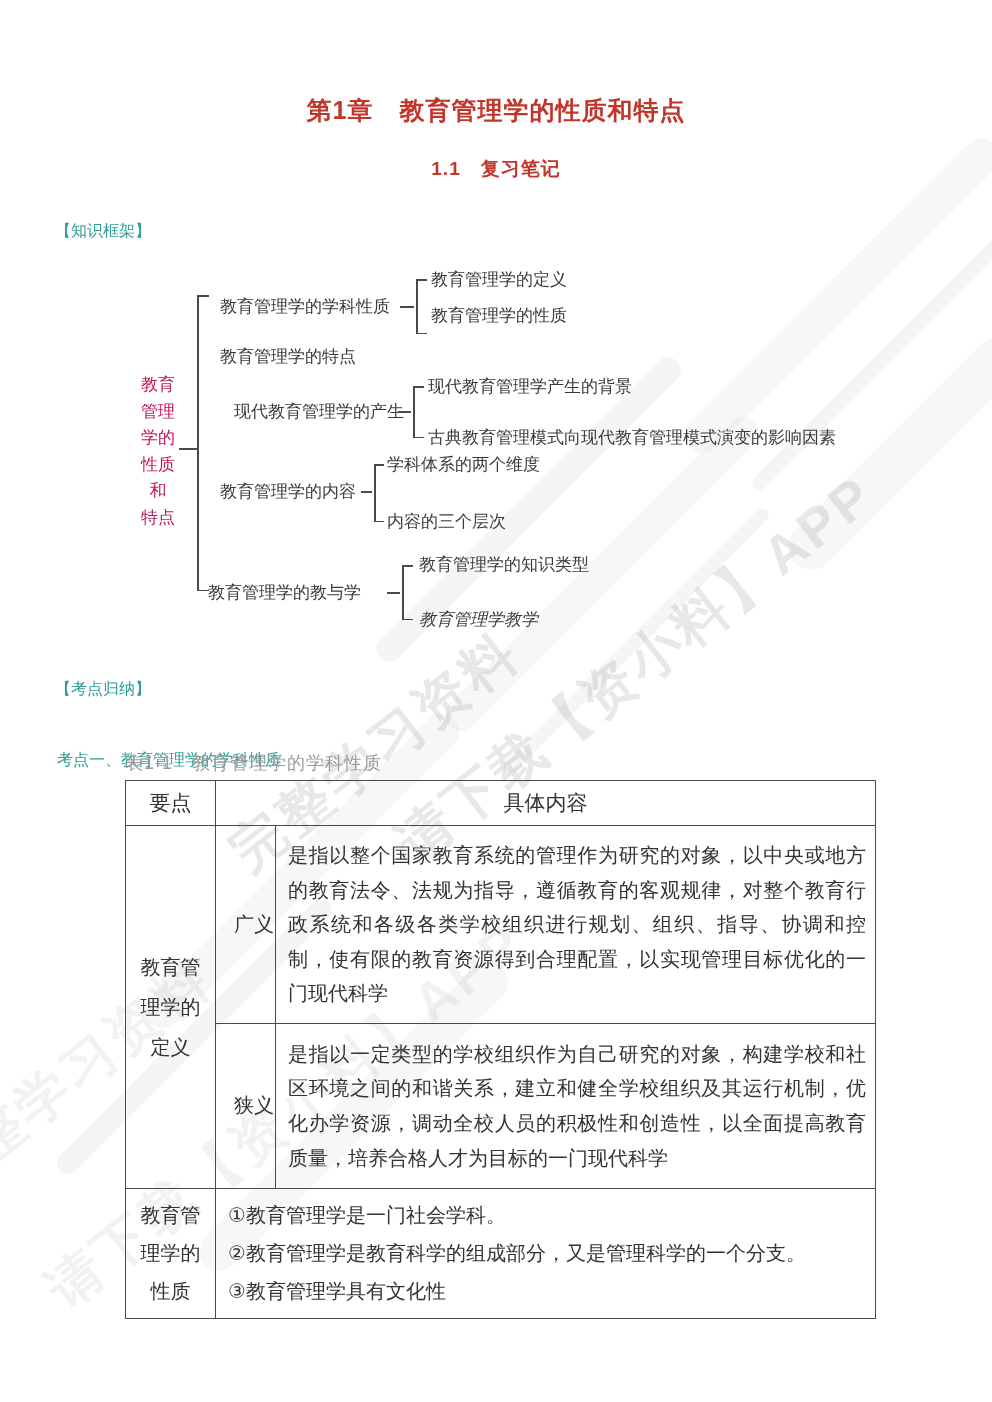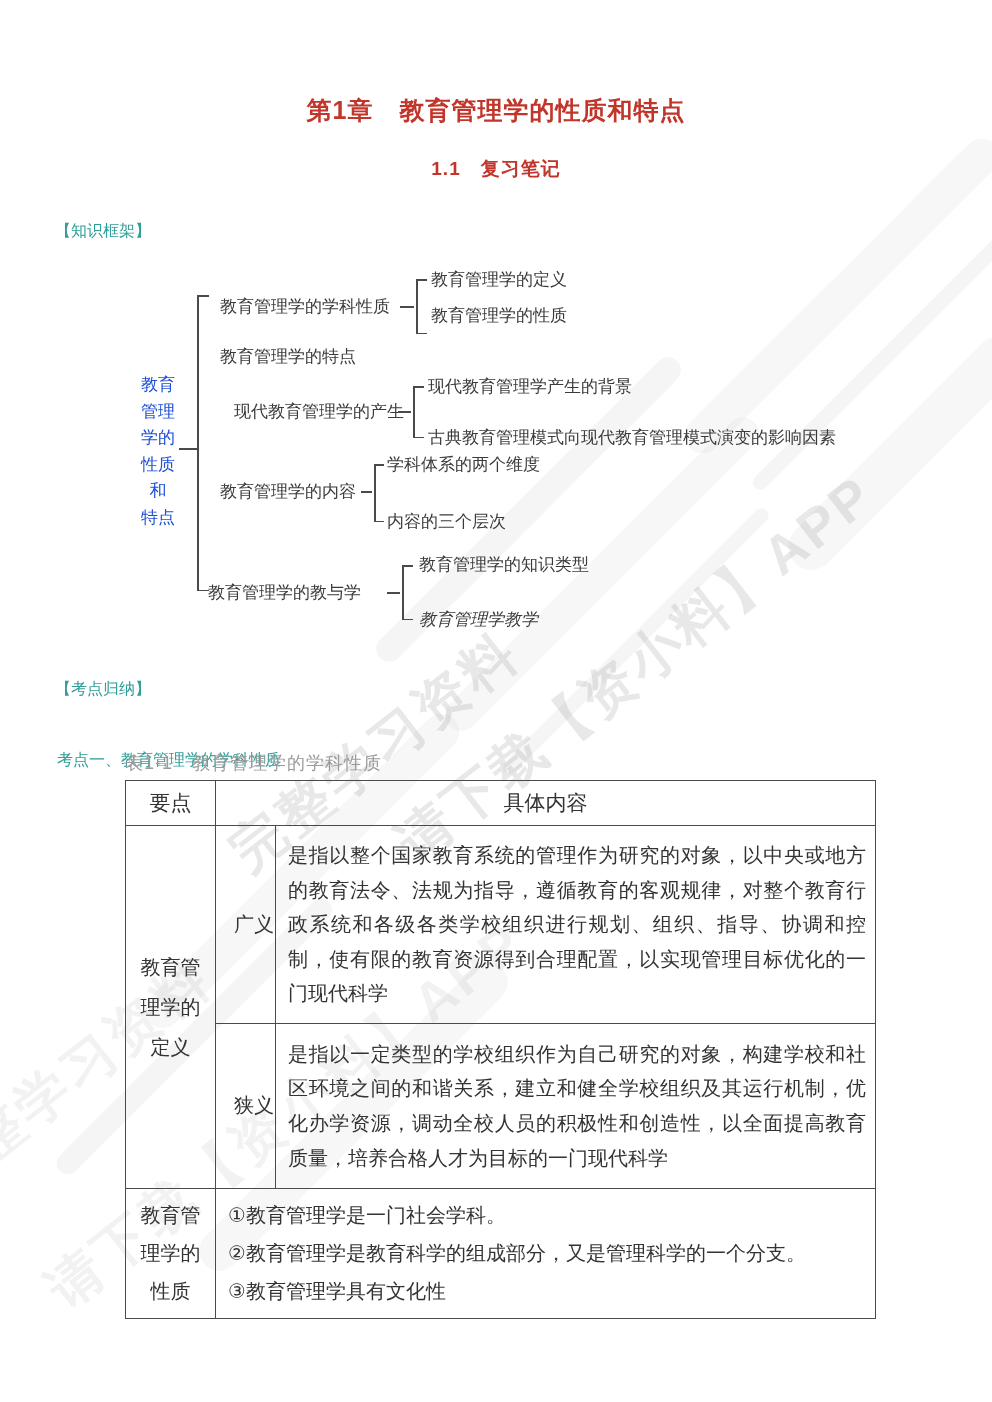--- a/index.html
+++ b/index.html
@@ -16,21 +16,21 @@
   
   .chapter-title{position:absolute;left:0;top:94px;width:100%;text-align:center;
                  font-size:25px;font-weight:bold;letter-spacing:1px;}
   .section-title{position:absolute;left:0;top:156px;width:100%;text-align:center;
                  font-size:19px;font-weight:bold;letter-spacing:1px;}
   .teal-label{position:absolute;font-size:16px;}
   
   .tree{position:absolute;left:0;top:0;width:992px;height:700px;z-index:2;}
   .tnode{position:absolute;font-size:17px;line-height:24px;white-space:nowrap;color:#3b3b3b;}
   .troot{position:absolute;left:130px;top:372px;width:56px;text-align:center;
-         font-size:17px;line-height:26.5px;color:#1d4ed8;}
+         font-size:17px;line-height:26.5px;color:#be185d;}
   .tline{position:absolute;background:#4a4a4a;}
   .h{height:1.5px;} .v{width:1.5px;}
   
   .tbl-caption{position:absolute;left:125px;top:751px;width:750px;text-align:left;
                font-size:18px;letter-spacing:1px;z-index:2;}
   table.kp{position:absolute;left:125px;top:780px;width:750px;z-index:2;
            border-collapse:collapse;table-layout:fixed;}
   table.kp th,table.kp td{border:1.4px solid #4a4a4a;color:#333;}
   table.kp th{height:42px;font-size:21px;font-weight:normal;text-align:center;vertical-align:middle;}
   td.topic{font-size:20px;line-height:40px;text-align:center;vertical-align:middle;}

